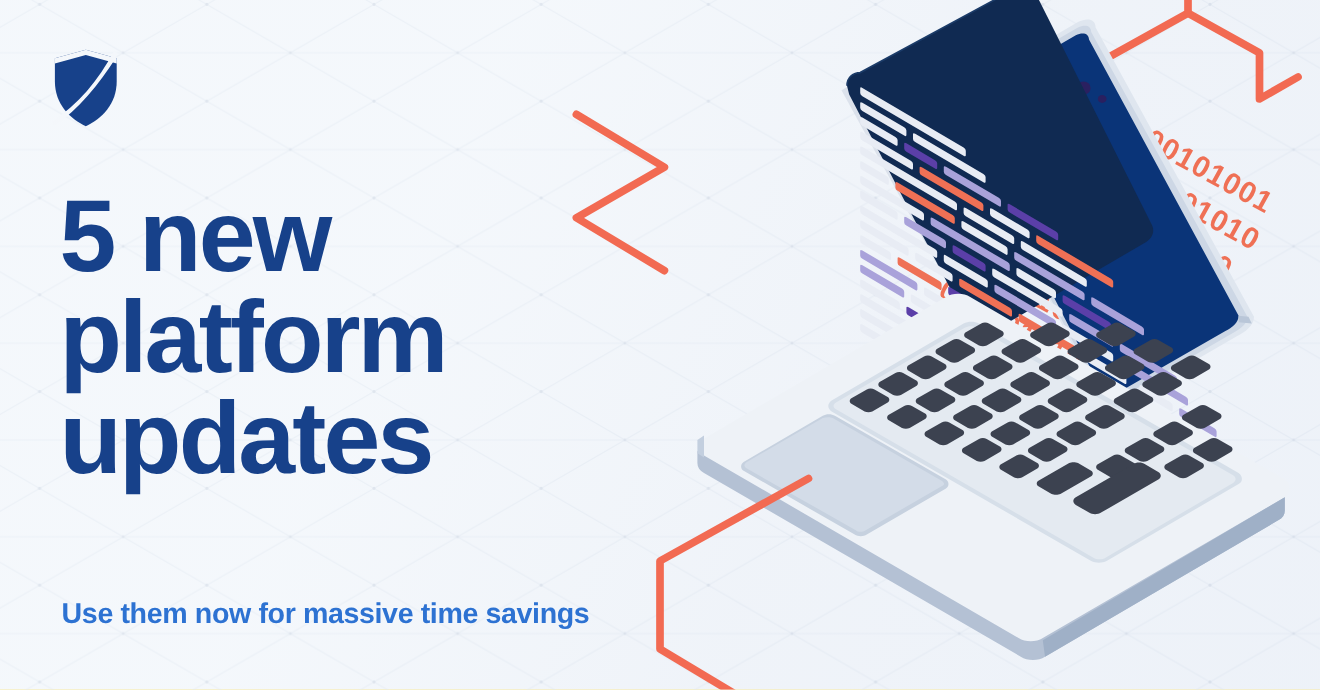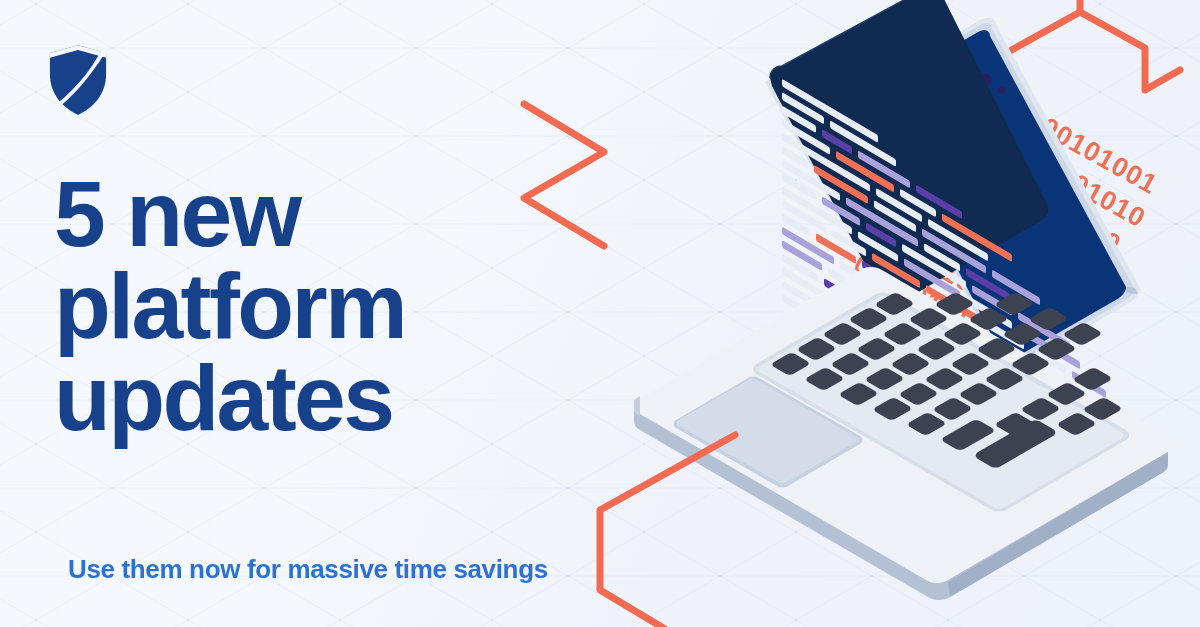--- a/index.html
+++ b/index.html
@@ -22,21 +22,21 @@
 
   
   .headline{
     position:absolute;left:54px;top:168px;width:520px;
     font-size:93px;line-height:.99;font-weight:700;letter-spacing:-2.6px;
     color:#17418a;margin:0;white-space:pre-line;
   }
   .subhead{
     position:absolute;left:56px;top:542px;
     font-size:26px;font-weight:700;letter-spacing:-0.35px;
-    color:#2d72d2;margin:12px;
+    color:#2d72d2;margin:0;
   }
 
   
   .illus{position:absolute;left:560px;top:-30px;width:700px;height:690px;}
 
   
   .accent{position:absolute;inset:0;pointer-events:none;}
 </style>
 </head>
 <body>

